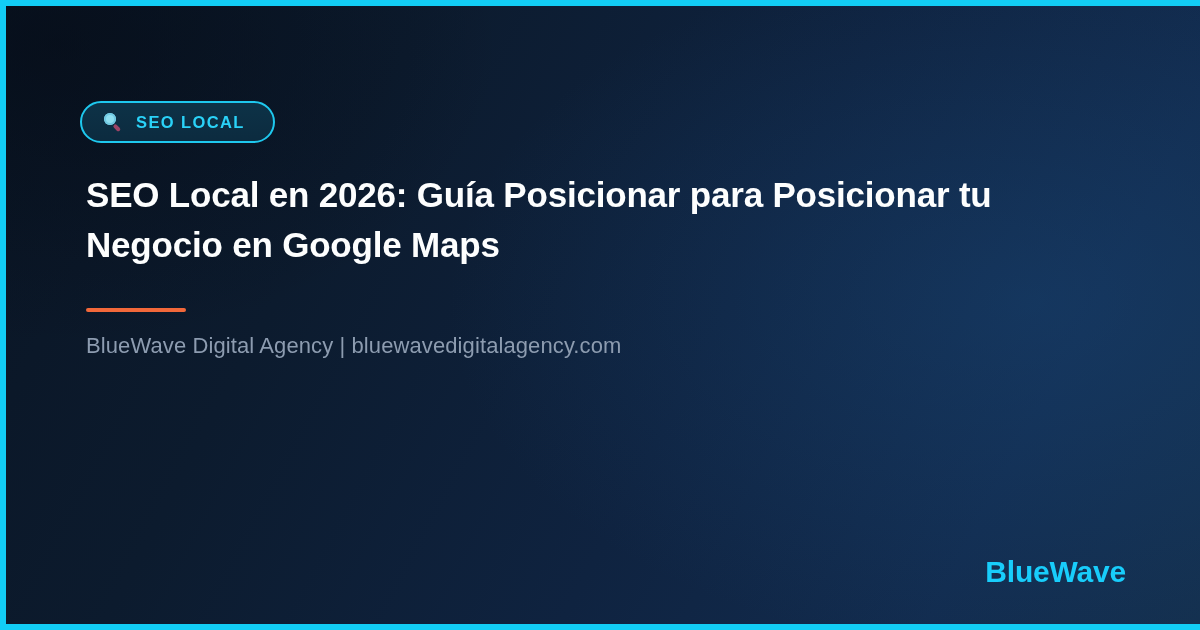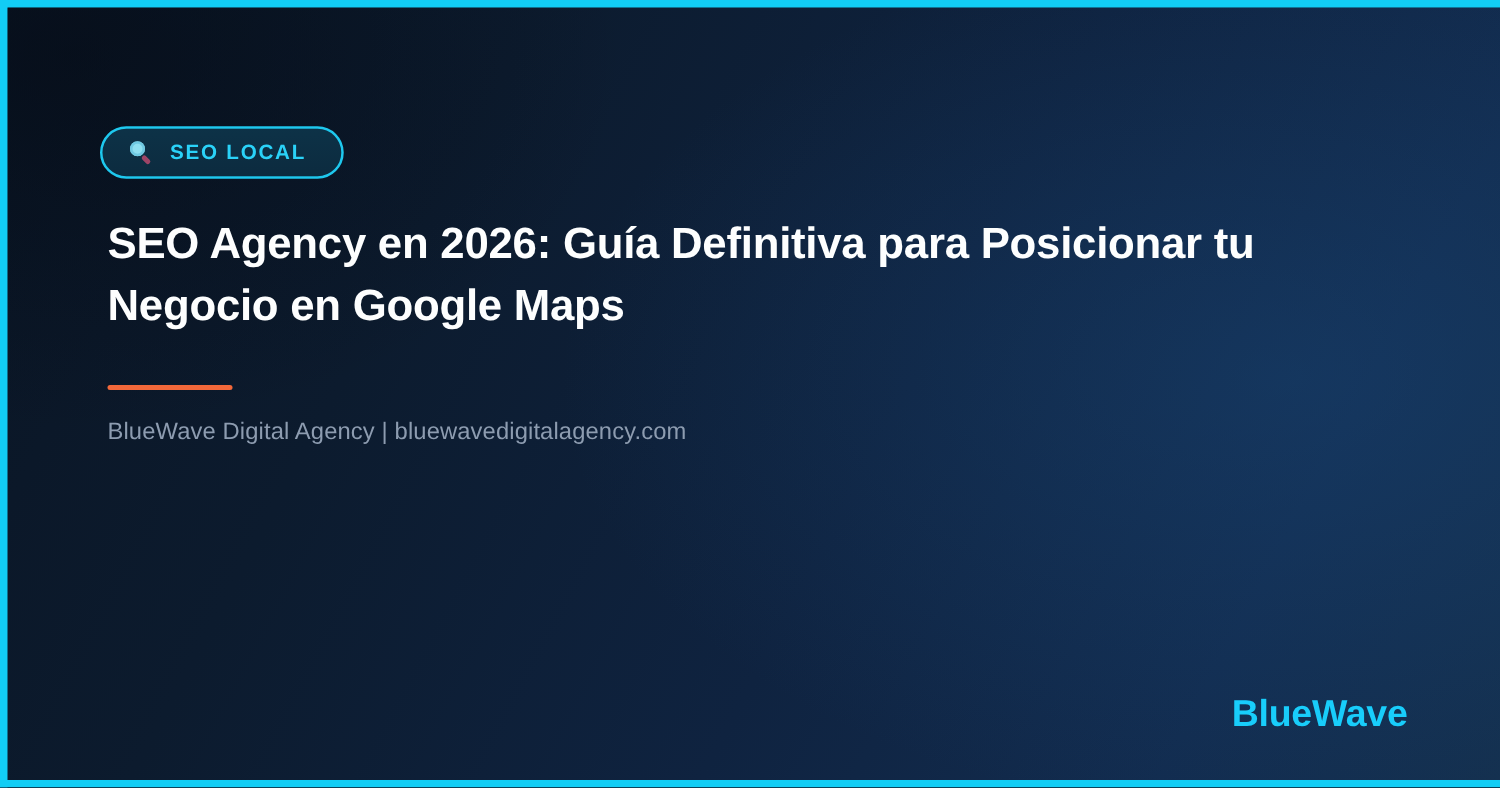--- a/index.html
+++ b/index.html
@@ -110,21 +110,21 @@
     margin: 38px 0 0 6px;
     width: 100px;
     height: 4px;
     background: #f2683a;
     border-radius: 2px;
   }
 
   
   .byline {
     margin: 23px 0 0 6px;
-    font-size: 19px;
+    font-size: 22px;
     line-height: 22px;
     color: #8d9cb0;
     letter-spacing: 0.1px;
   }
 
   
   .brand {
     position: absolute;
     right: 74px;
     bottom: 35px;
@@ -144,21 +144,21 @@
   <div class="content">
 
     <div class="badge">
       <span class="badge-icon">
         <span class="lens"></span>
         <span class="handle"></span>
       </span>
       <span class="badge-label">SEO LOCAL</span>
     </div>
 
-    <h1 class="title">SEO Agency en 2026: Guía Definitiva para Posicionar tu Negocio en Google Maps</h1>
+    <h1 class="title">SEO Local en 2026: Guía Posicionar para Posicionar tu Negocio en Google Maps</h1>
 
     <div class="divider"></div>
 
     <div class="byline">BlueWave Digital Agency | bluewavedigitalagency.com</div>
 
   </div>
 
   <div class="brand">BlueWave</div>
 
 </div>

